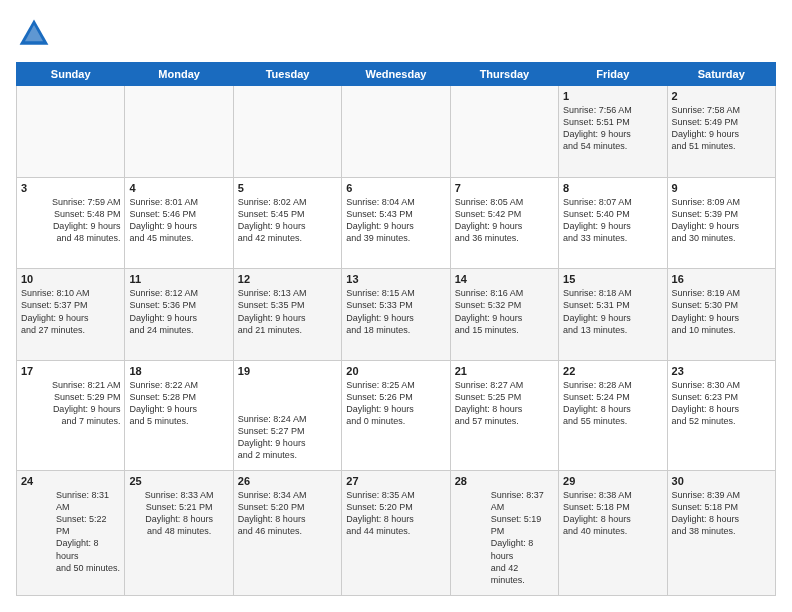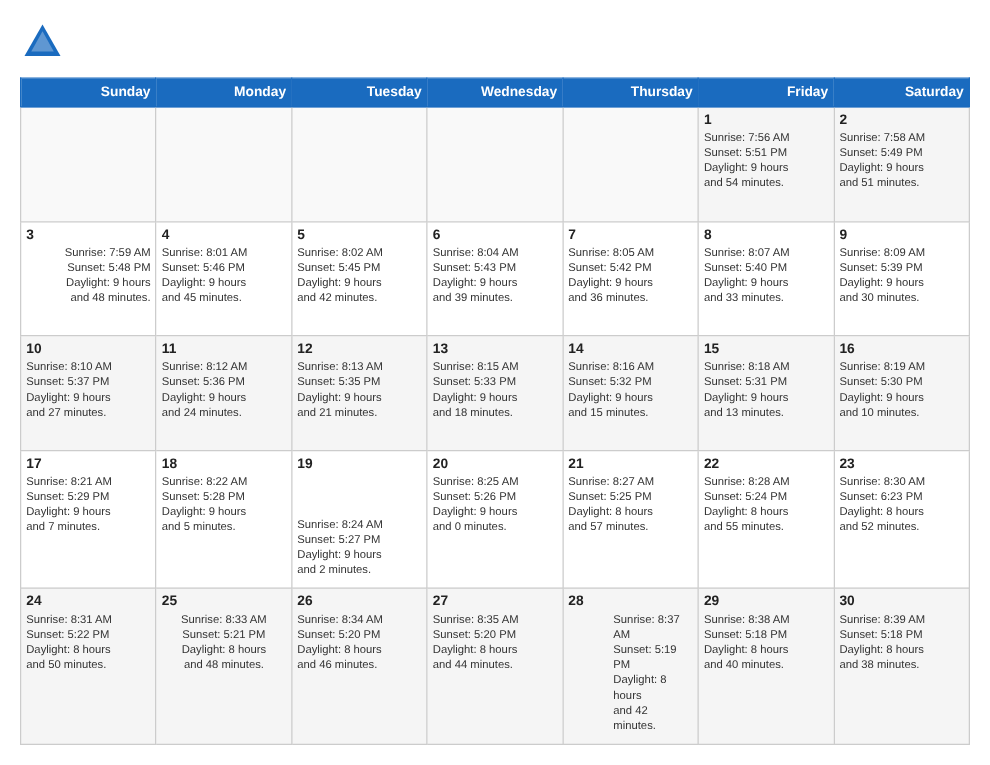--- a/index.html
+++ b/index.html
@@ -58,21 +58,21 @@
       border-collapse: collapse;
       width: 100%;
       table-layout: fixed;
     }
     .calendar thead th {
       background: #1a6bbf;
       color: #fff;
       font-size: 11px;
       font-weight: bold;
       padding: 5px 4px;
-      text-align: right;
+      text-align: center;
       border: 1px solid #1a6bbf;
     }
     .calendar tbody td {
       vertical-align: top;
       border: 1px solid #ccc;
       padding: 4px 4px;
       font-size: 9.5px;
       color: #222;
       background: #fff;
       height: 88px;
@@ -251,21 +251,21 @@
             <span class="day-num">16</span>
             <div class="day-info" style="white-space: pre-line;">Sunrise: 8:19 AM
 Sunset: 5:30 PM
 Daylight: 9 hours
 and 10 minutes.</div>
           </td>
         </tr>
         <tr>
           <td>
             <span class="day-num">17</span>
-            <div class="day-info" style="white-space: pre-line;">Sunrise: 8:21 AM
+            <div class="day-info" style="white-space: pre-line; text-align: right;">Sunrise: 8:21 AM
 Sunset: 5:29 PM
 Daylight: 9 hours
 and 7 minutes.</div>
           </td>
           <td>
             <span class="day-num">18</span>
             <div class="day-info" style="white-space: pre-line;">Sunrise: 8:22 AM
 Sunset: 5:28 PM
 Daylight: 9 hours
 and 5 minutes.</div>
@@ -302,21 +302,21 @@
             <span class="day-num">23</span>
             <div class="day-info" style="white-space: pre-line;">Sunrise: 8:30 AM
 Sunset: 6:23 PM
 Daylight: 8 hours
 and 52 minutes.</div>
           </td>
         </tr>
         <tr>
           <td>
             <span class="day-num">24</span>
-            <div class="day-info" style="white-space: pre-line;">Sunrise: 8:31 AM
+            <div class="day-info" style="white-space: pre-line; margin-left: 35px;">Sunrise: 8:31 AM
 Sunset: 5:22 PM
 Daylight: 8 hours
 and 50 minutes.</div>
           </td>
           <td>
             <span class="day-num">25</span>
             <div class="day-info" style="white-space: pre-line; text-align: center;">Sunrise: 8:33 AM
 Sunset: 5:21 PM
 Daylight: 8 hours
 and 48 minutes.</div>

